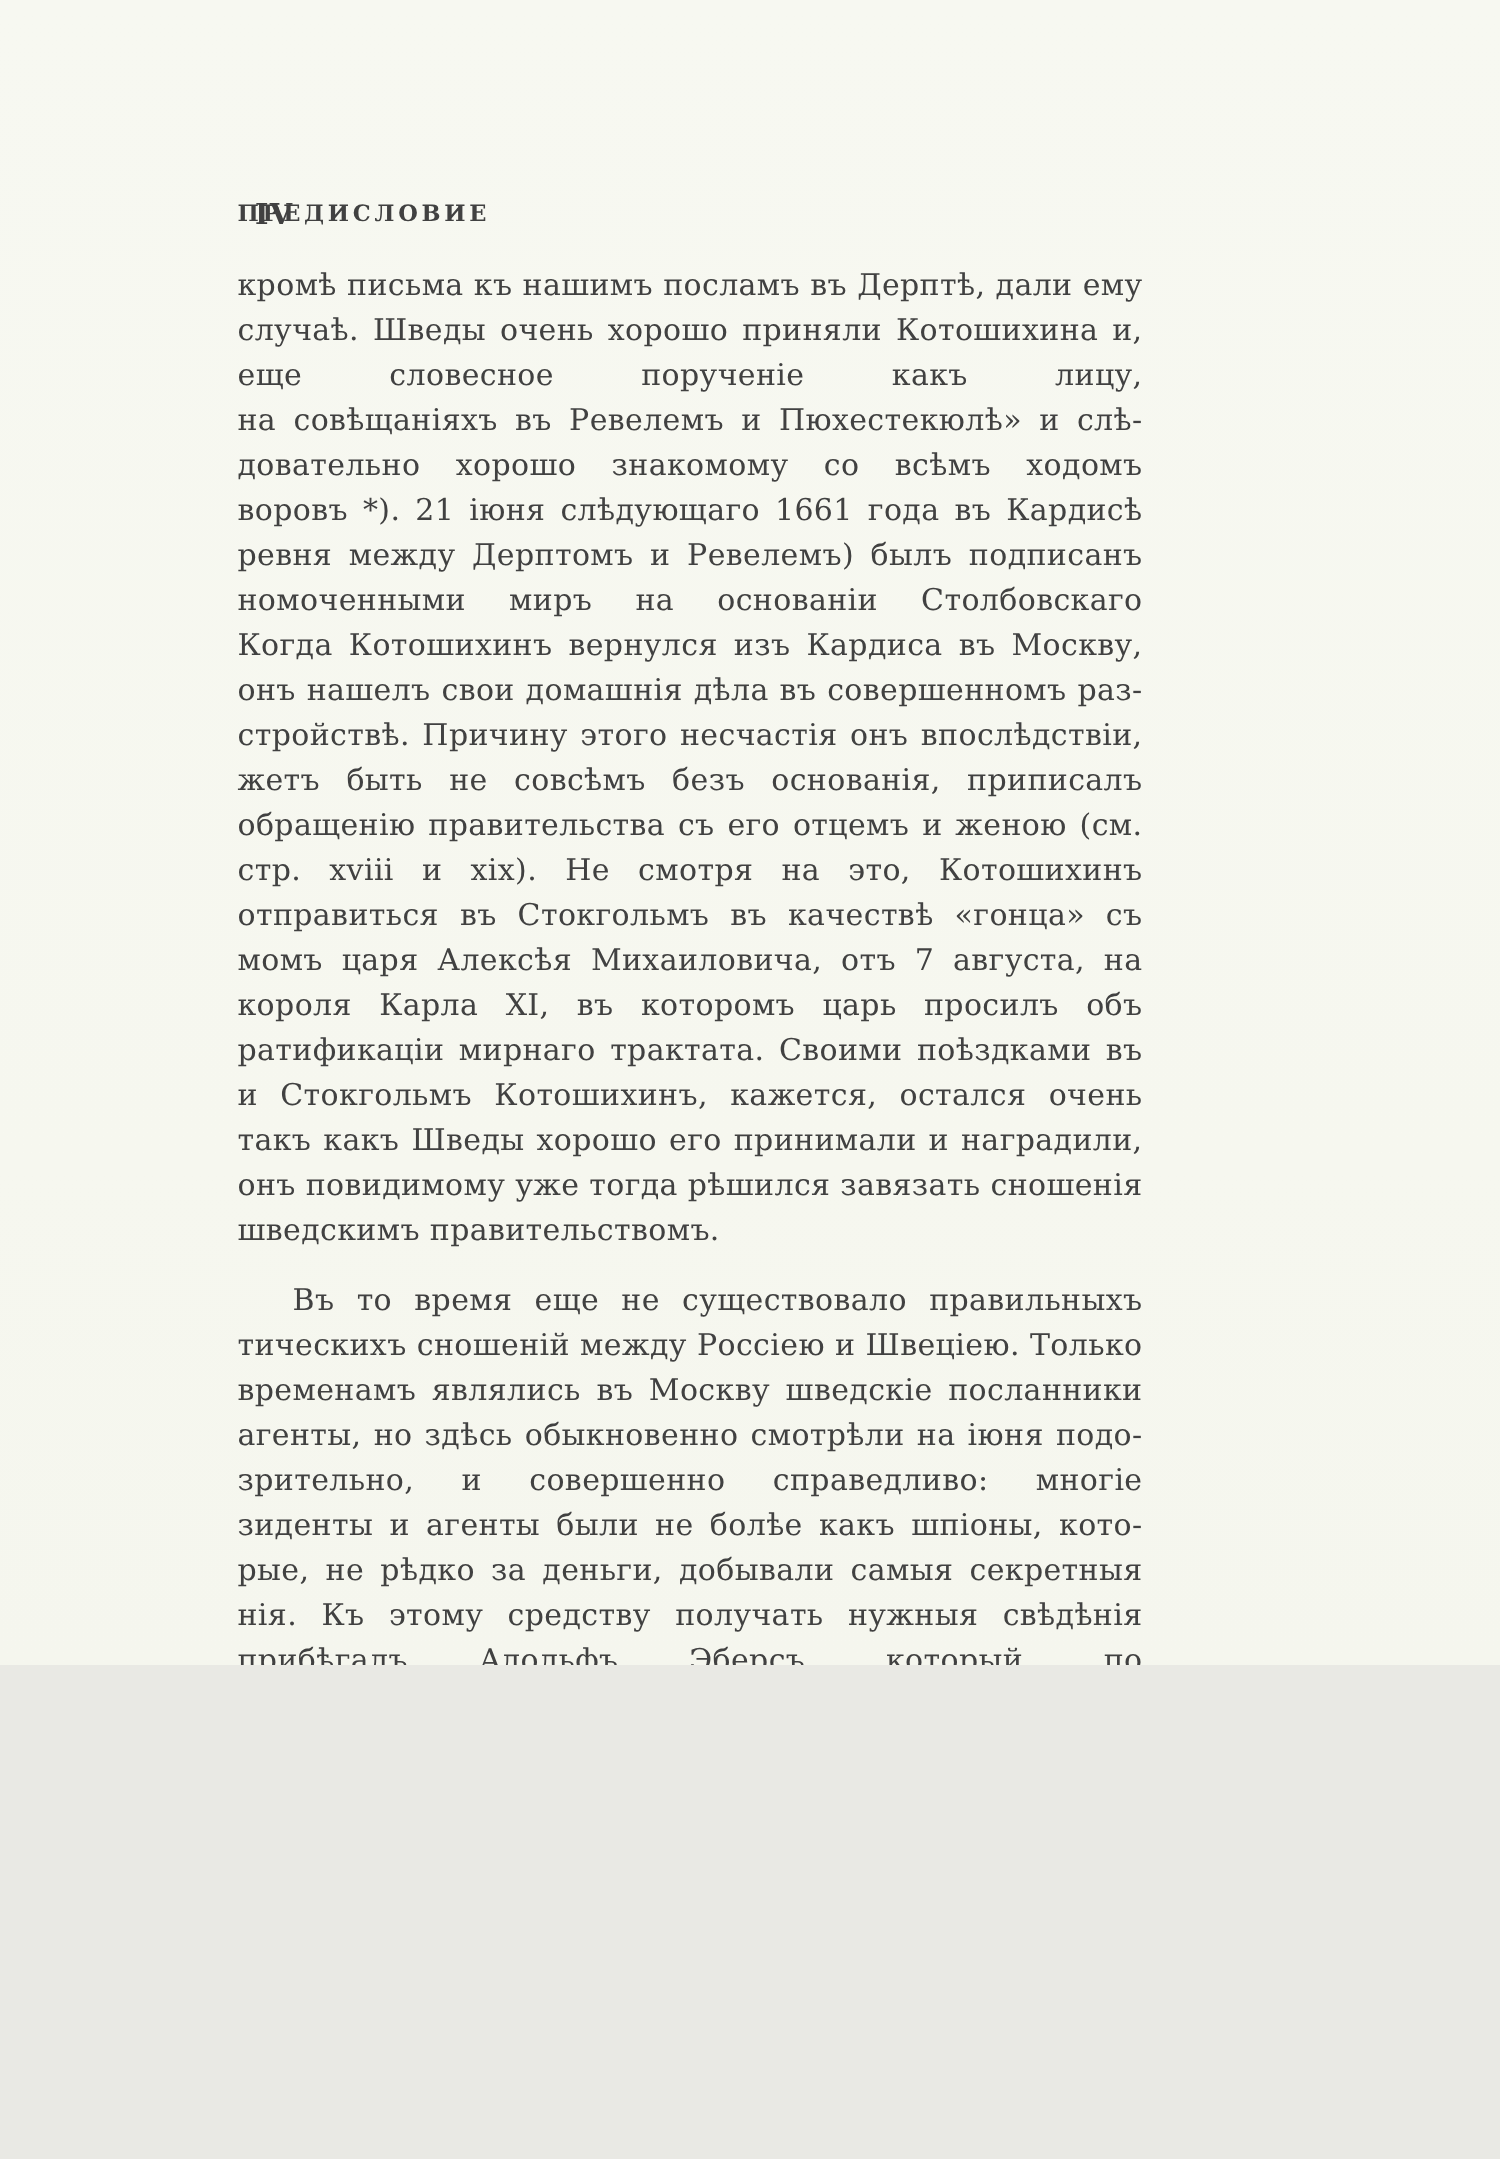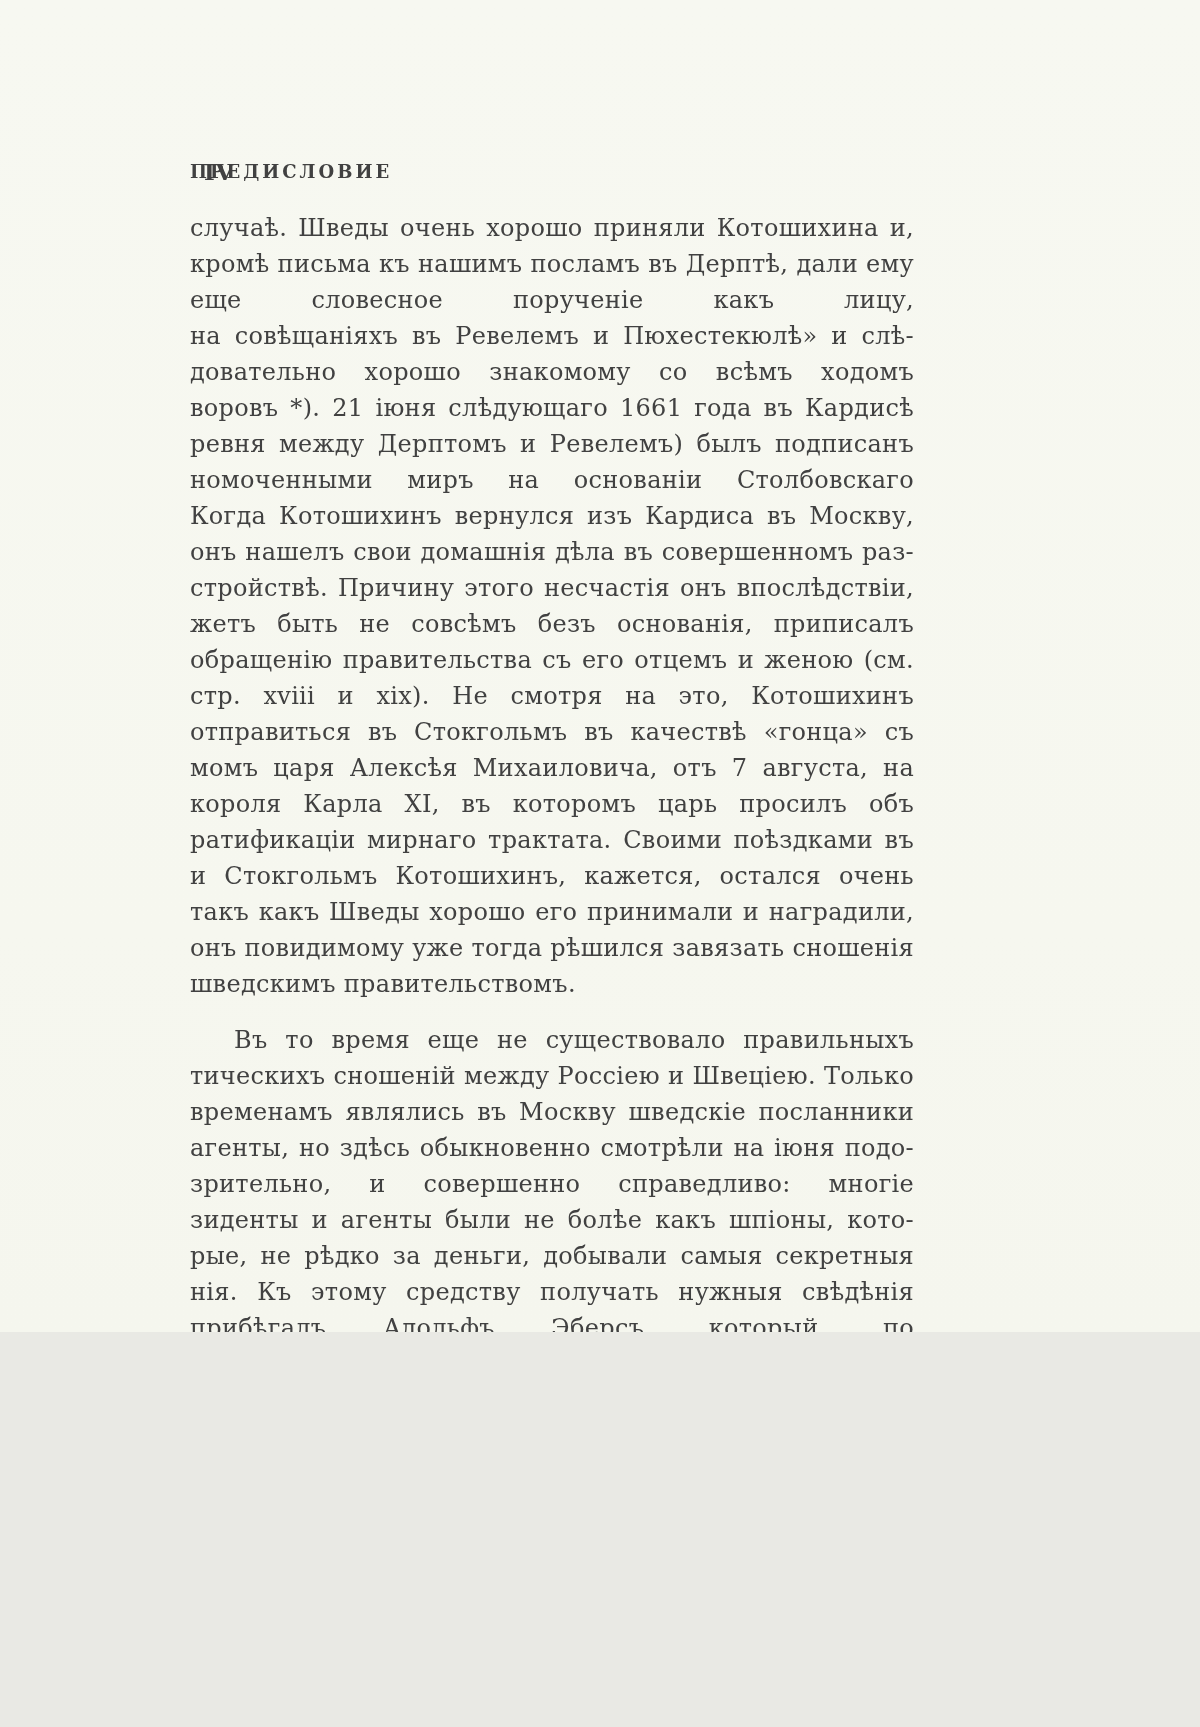--- a/index.html
+++ b/index.html
@@ -100,22 +100,22 @@
 
 <div class="page">
   <div class="column">
 
     <div class="header">
       <span class="page-number">IV</span>
       <div class="title">ПРЕДИСЛОВИЕ</div>
     </div>
 
     <div class="para endpara">
+        <div class="line">кромѣ письма къ нашимъ посламъ въ Дерптѣ, дали ему</div>
         <div class="line">случаѣ. Шведы очень хорошо приняли Котошихина и,</div>
-        <div class="line">кромѣ письма къ нашимъ посламъ въ Дерптѣ, дали ему</div>
         <div class="line">еще словесное порученіе какъ лицу, «присутствовавшему</div>
         <div class="line">на совѣщаніяхъ въ Ревелемъ и Пюхестекюлѣ» и слѣ-</div>
         <div class="line">довательно хорошо знакомому со всѣмъ ходомъ перего-</div>
         <div class="line">воровъ *). 21 іюня слѣдующаго 1661 года въ Кардисѣ (де-</div>
         <div class="line">ревня между Дерптомъ и Ревелемъ) былъ подписанъ упол-</div>
         <div class="line">номоченными миръ на основаніи Столбовскаго договора.</div>
         <div class="line">Когда Котошихинъ вернулся изъ Кардиса въ Москву,</div>
         <div class="line">онъ нашелъ свои домашнія дѣла въ совершенномъ раз-</div>
         <div class="line">стройствѣ. Причину этого несчастія онъ впослѣдствіи, мо-</div>
         <div class="line">жетъ быть не совсѣмъ безъ основанія, приписалъ крутому</div>

